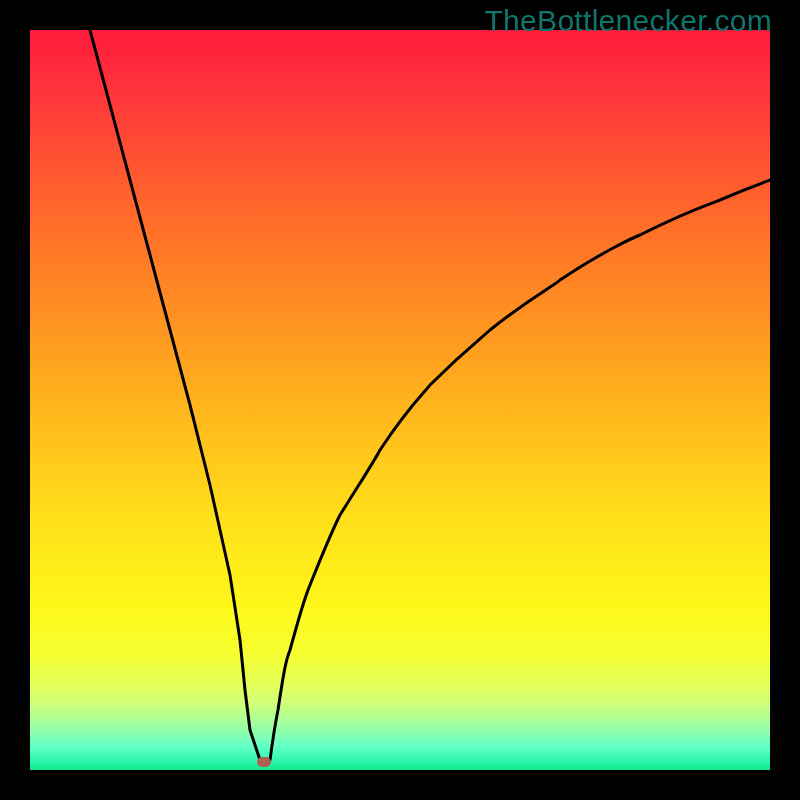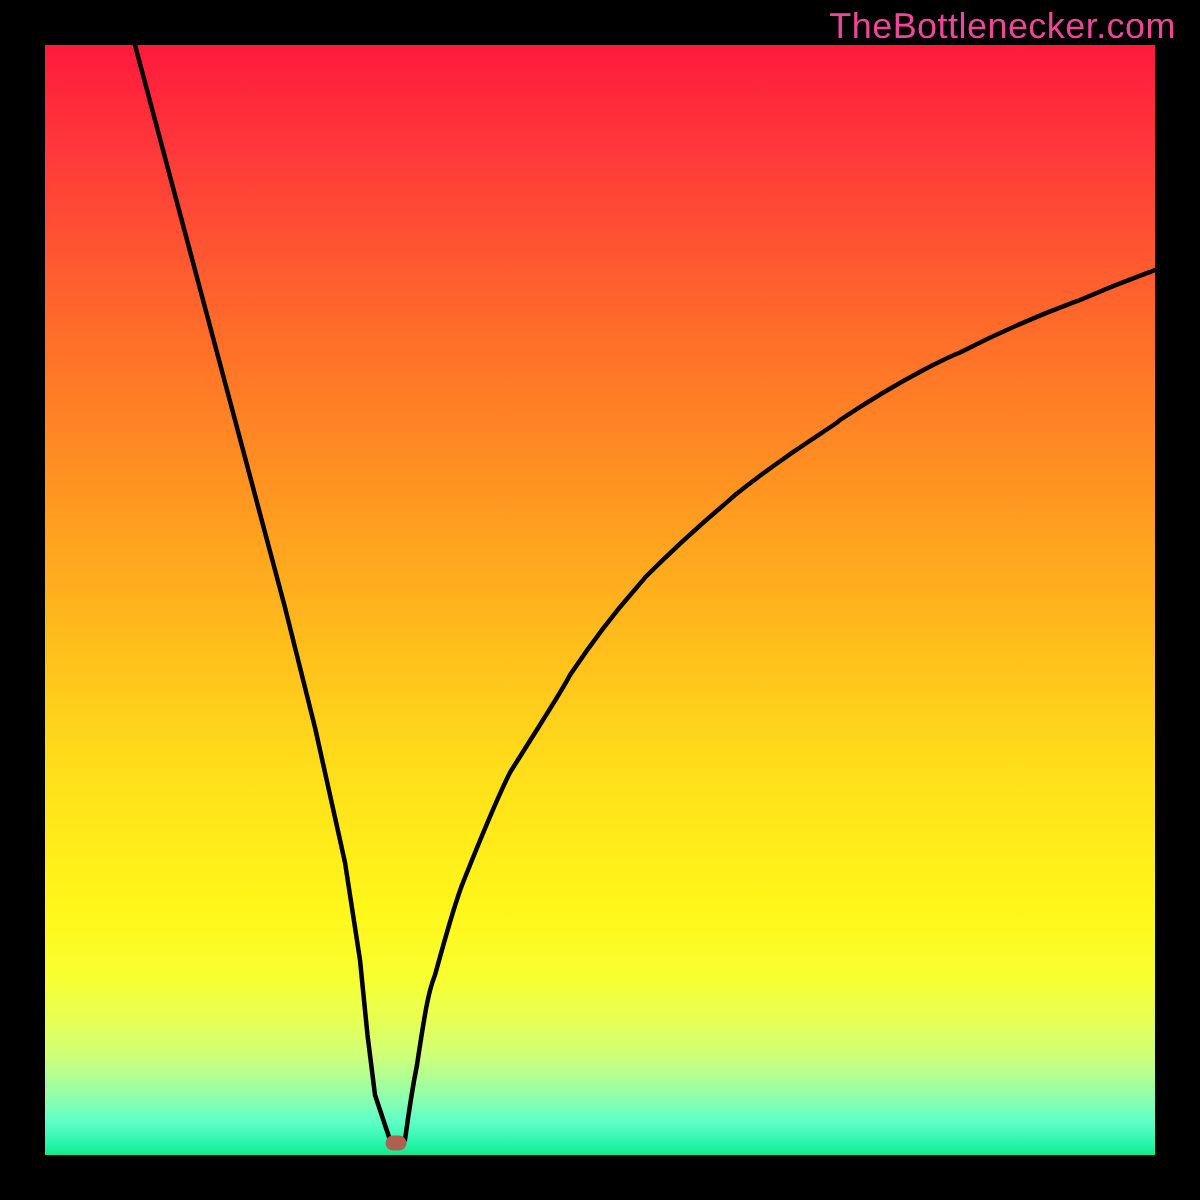--- a/index.html
+++ b/index.html
@@ -40,23 +40,23 @@
       #b0ff93 93%,
       #8affb0 95%,
       #5effc8 97%,
       #27f5a9 99%,
       #12e98a 100%
     );
   }
   .watermark {
     position: absolute;
     top: 4px;
-    right: 16px;
-    color: #ec4899;
-    font-size: 24px;
+    right: 28px;
+    color: #0f766e;
+    font-size: 30px;
     letter-spacing: 0.3px;
   }
   svg.curve {
     position: absolute;
     top: 30px;
     left: 30px;
     width: 740px;
     height: 740px;
     overflow: visible;
   }

